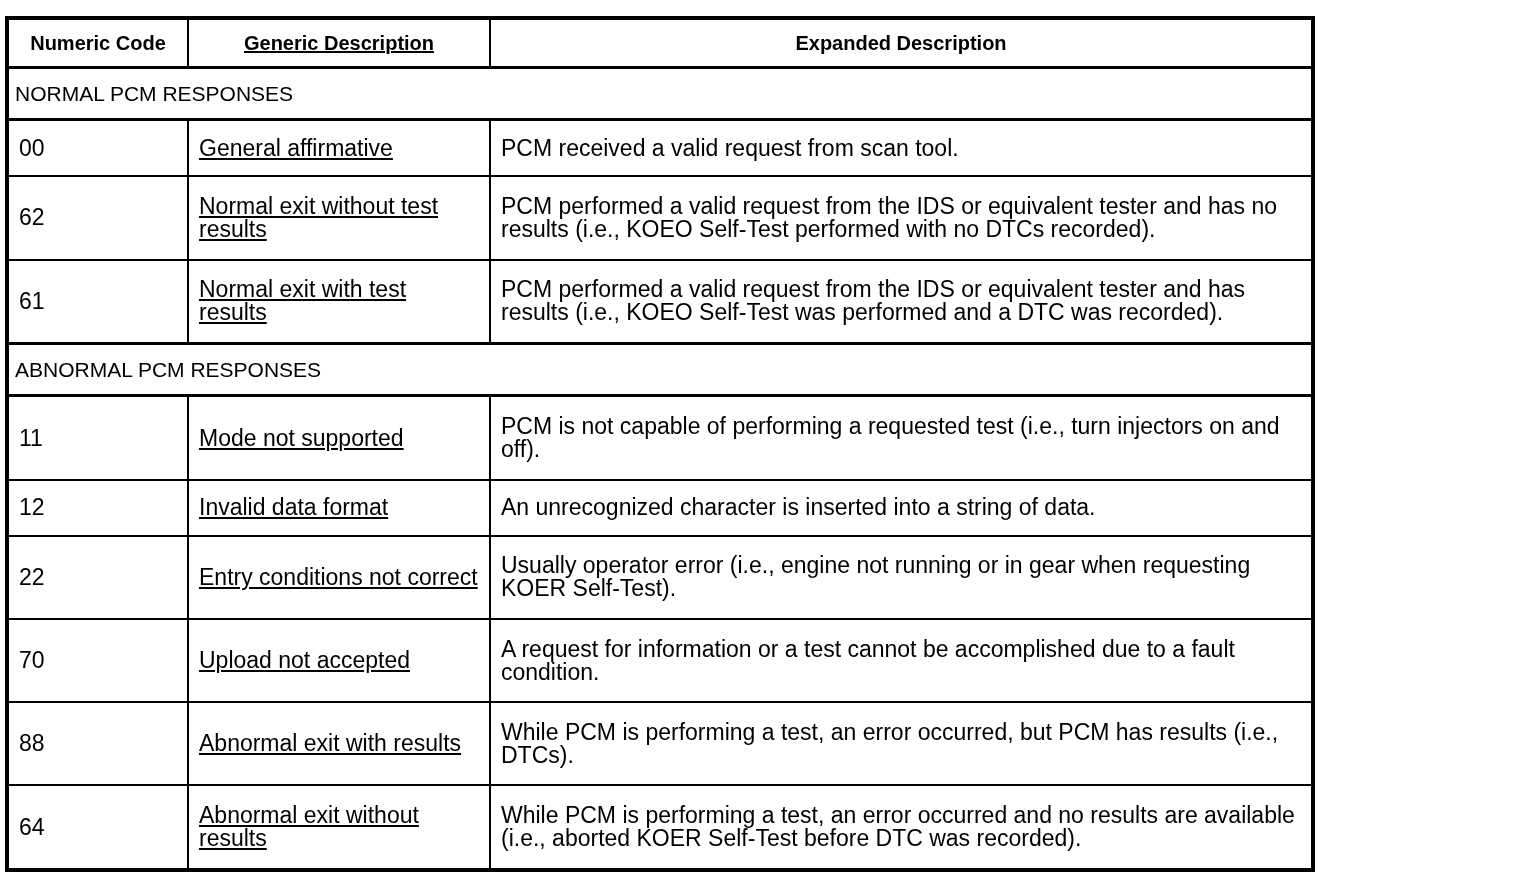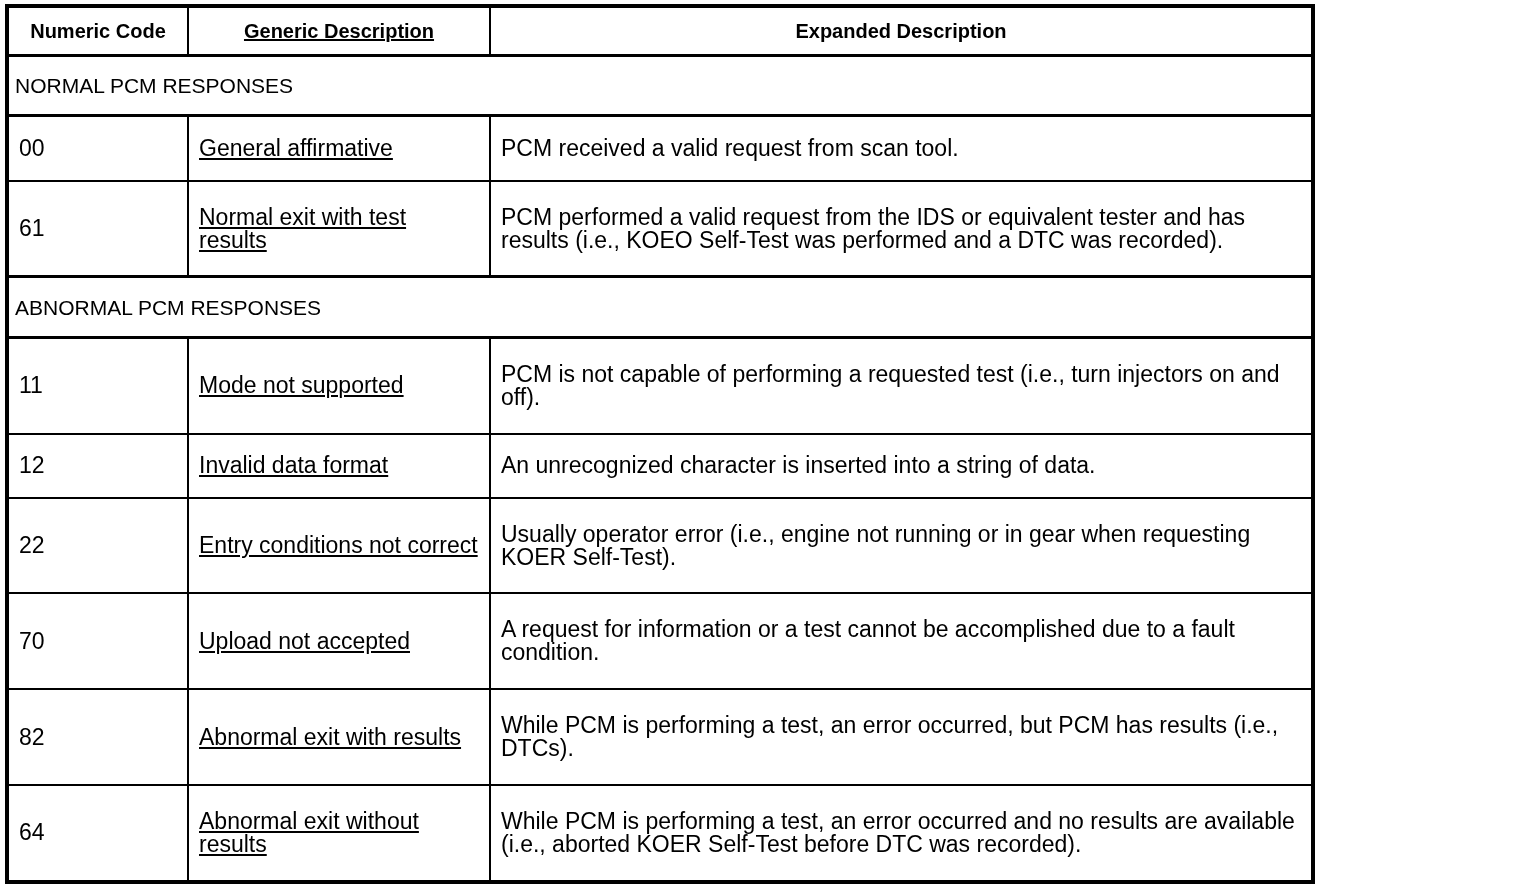--- a/index.html
+++ b/index.html
@@ -6,21 +6,21 @@
     margin: 0;
     padding: 0;
     background: #ffffff;
     color: #000000;
     font-family: "Liberation Sans", sans-serif;
   }
   .page {
     width: 1320px;
     height: 888px;
     box-sizing: border-box;
-    padding: 4px 5px;
+    padding: 16px 5px;
     background: #ffffff;
   }
   table.codes-table {
     width: 100%;
     height: 100%;
     border-collapse: collapse;
     table-layout: fixed;
     border: 4px solid #000000;
   }
   th, td {
@@ -67,20 +67,25 @@
     <tbody id="table-body">
         <tr class="section-row">
           <td colspan="3">NORMAL PCM RESPONSES</td>
         </tr>
         <tr>
           <td class="col-code code-cell">00</td>
           <td class="col-generic generic-cell">General affirmative</td>
           <td class="col-expanded expanded-cell">PCM received a valid request from scan tool.</td>
         </tr>
         <tr>
+          <td class="col-code code-cell">62</td>
+          <td class="col-generic generic-cell">Normal exit without test results</td>
+          <td class="col-expanded expanded-cell">PCM performed a valid request from the IDS or equivalent tester and has no results (i.e., KOEO Self-Test performed with no DTCs recorded).</td>
+        </tr>
+        <tr>
           <td class="col-code code-cell">61</td>
           <td class="col-generic generic-cell">Normal exit with test results</td>
           <td class="col-expanded expanded-cell">PCM performed a valid request from the IDS or equivalent tester and has results (i.e., KOEO Self-Test was performed and a DTC was recorded).</td>
         </tr>
         <tr class="section-row">
           <td colspan="3">ABNORMAL PCM RESPONSES</td>
         </tr>
         <tr>
           <td class="col-code code-cell">11</td>
           <td class="col-generic generic-cell">Mode not supported</td>
@@ -95,21 +100,21 @@
           <td class="col-code code-cell">22</td>
           <td class="col-generic generic-cell">Entry conditions not correct</td>
           <td class="col-expanded expanded-cell">Usually operator error (i.e., engine not running or in gear when requesting KOER Self-Test).</td>
         </tr>
         <tr>
           <td class="col-code code-cell">70</td>
           <td class="col-generic generic-cell">Upload not accepted</td>
           <td class="col-expanded expanded-cell">A request for information or a test cannot be accomplished due to a fault condition.</td>
         </tr>
         <tr>
-          <td class="col-code code-cell">82</td>
+          <td class="col-code code-cell">88</td>
           <td class="col-generic generic-cell">Abnormal exit with results</td>
           <td class="col-expanded expanded-cell">While PCM is performing a test, an error occurred, but PCM has results (i.e., DTCs).</td>
         </tr>
         <tr>
           <td class="col-code code-cell">64</td>
           <td class="col-generic generic-cell">Abnormal exit without results</td>
           <td class="col-expanded expanded-cell">While PCM is performing a test, an error occurred and no results are available (i.e., aborted KOER Self-Test before DTC was recorded).</td>
         </tr>
       </tbody>
   </table>

